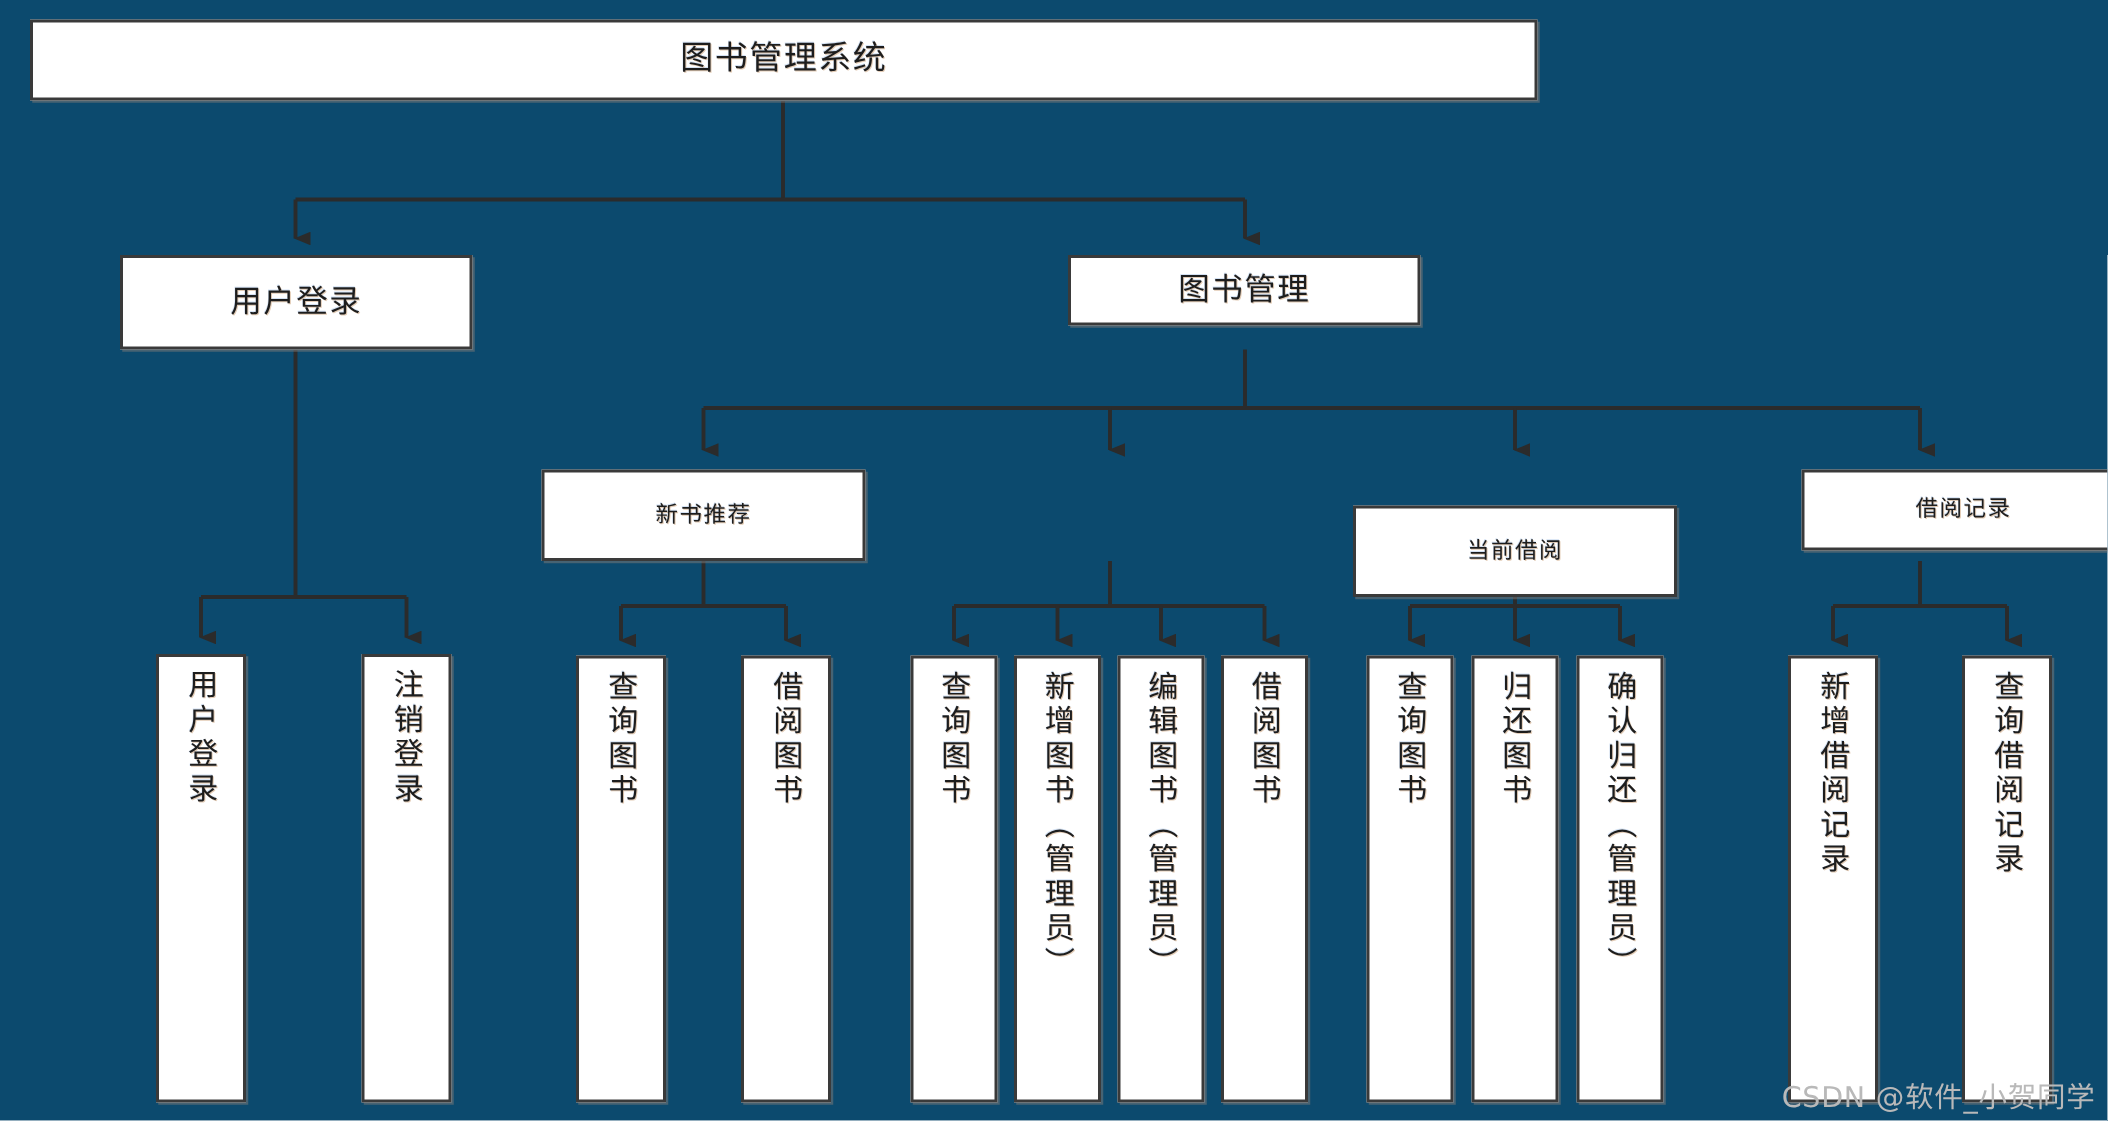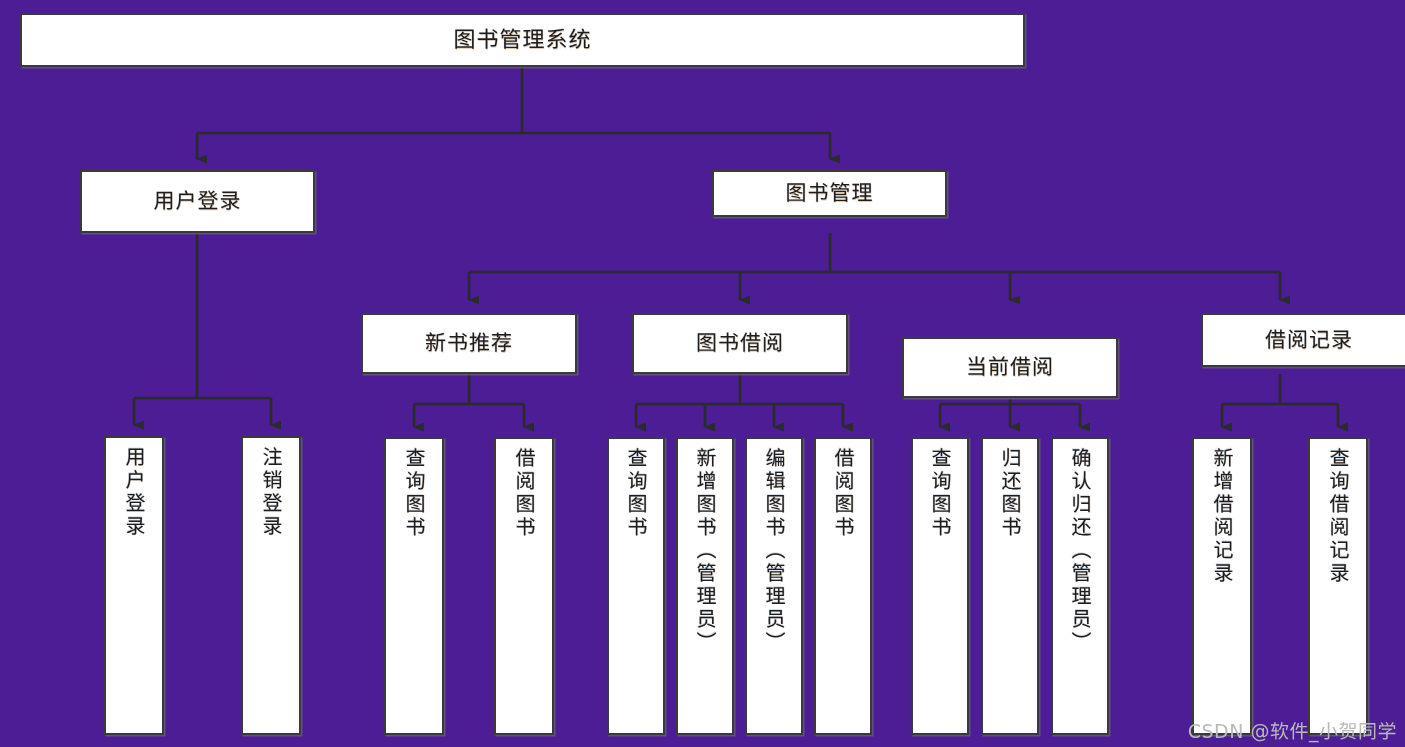--- a/index.html
+++ b/index.html
@@ -10,21 +10,21 @@
   }
   body {
     font-family: "DejaVu Sans", "Liberation Sans", sans-serif;
     color: #1a1a1a;
   }
   #diagram-root {
     position: relative;
     width: 1405px;
     height: 747px;
     overflow: hidden;
-    background: #4c1d95;
+    background: #0c4a6e;
   }
   #edge-layer {
     position: absolute;
     left: 0;
     top: 0;
     width: 1405px;
     height: 747px;
     pointer-events: none;
   }
   .node {
@@ -55,21 +55,21 @@
     letter-spacing: 3px;
     line-height: 1;
     white-space: nowrap;
   }
   .node.vertical {
     align-items: flex-start;
     padding-top: 8px;
   }
   .node.level-0 .node-label { font-size: 22px; }
   .node.level-1 .node-label { font-size: 21px; }
-  .node.level-2 .node-label { font-size: 21px; }
+  .node.level-2 .node-label { font-size: 15px; }
 
   #watermark {
     position: absolute;
     right: 8px;
     bottom: 4px;
     font-size: 19px;
     color: #b9b9b9;
     letter-spacing: 0.5px;
     z-index: 5;
     white-space: nowrap;
@@ -140,23 +140,20 @@
   </div>
 
   <div class="node level-1" style="left:712px; top:170px; width:235px; height:47px;">
     <span class="node-label">图书管理</span>
   </div>
 
   <div class="node level-2" style="left:361px; top:313px; width:216px; height:61px;">
     <span class="node-label">新书推荐</span>
   </div>
 
-  <div class="node level-2" style="left:632px; top:313px; width:216px; height:61px;">
-    <span class="node-label">图书借阅</span>
-  </div>
 
   <div class="node level-2" style="left:902px; top:313px; width:216px; height:61px;margin-top:24px;">
     <span class="node-label">当前借阅</span>
   </div>
 
   <div class="node level-2" style="left:1201px; top:313px; width:216px; height:54px;">
     <span class="node-label">借阅记录</span>
   </div>
 
   <div class="node vertical" style="left:104px; top:436px; width:60px; height:299px;">

